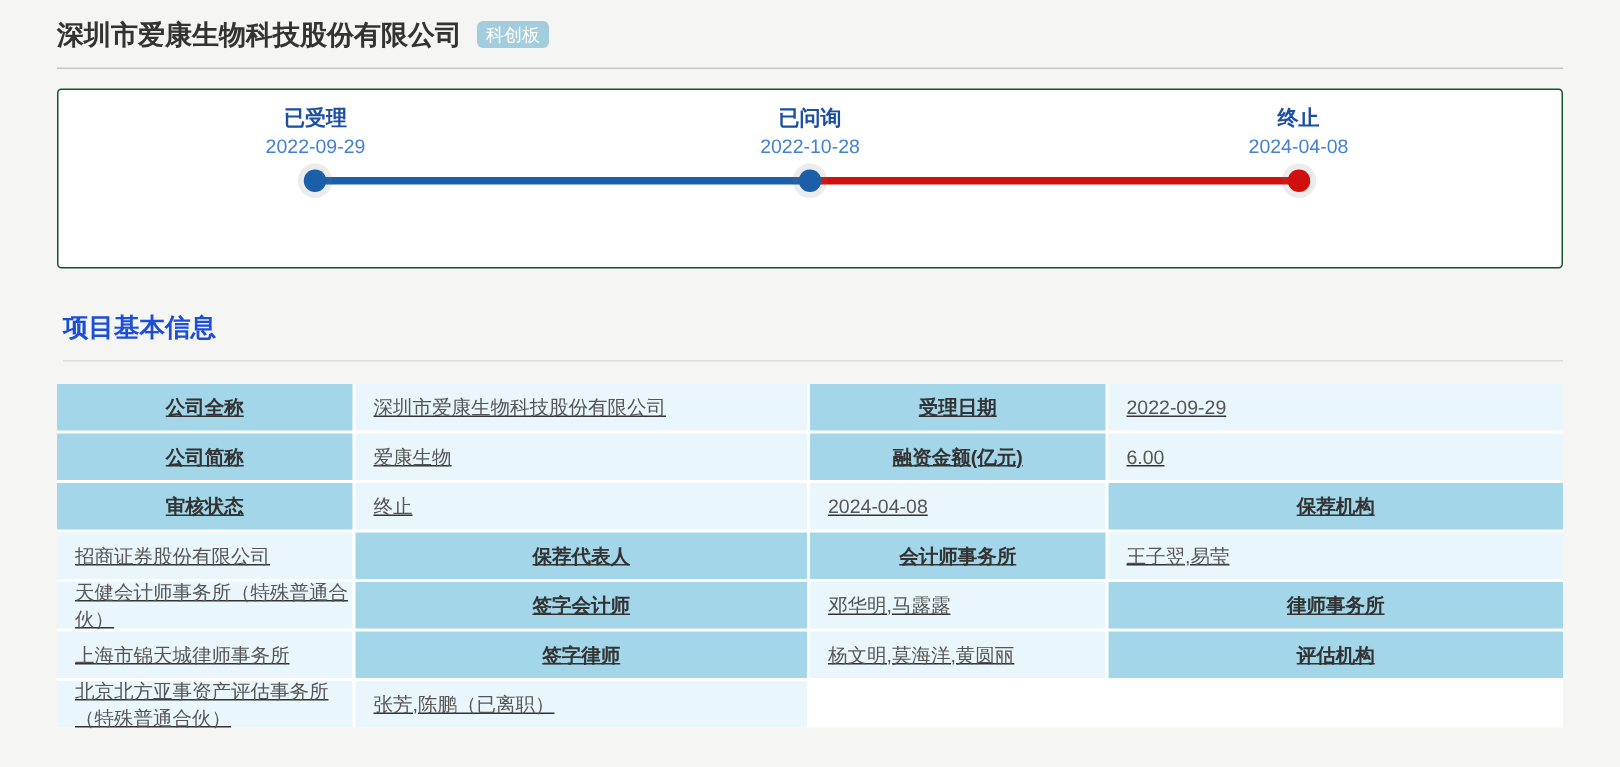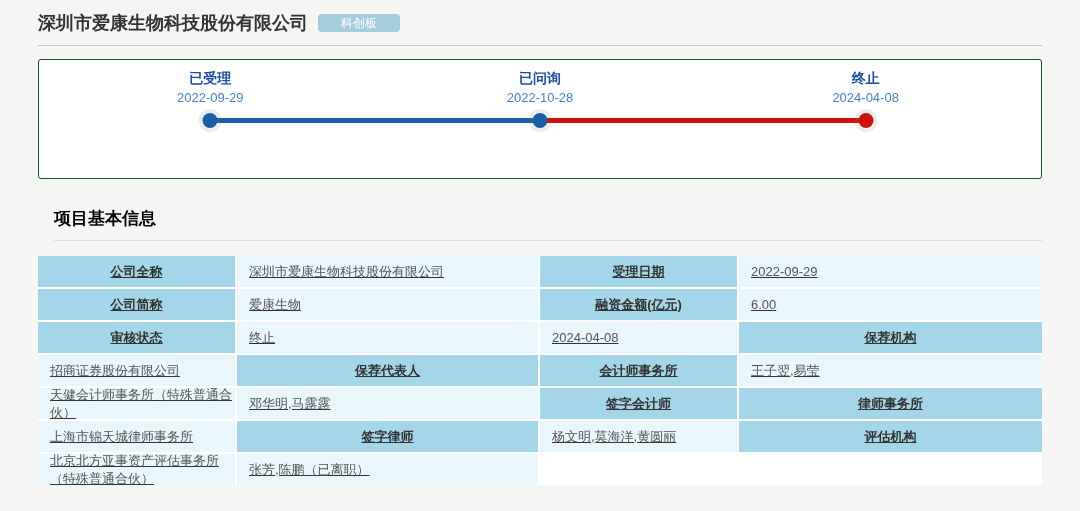--- a/index.html
+++ b/index.html
@@ -18,21 +18,21 @@
     display: flex; align-items: center; gap: 10px;
     padding-top: 12px; padding-bottom: 11px;
     border-bottom: 1px solid #c6c6c6;
   }
   .company-title {
     font-size: 18px; font-weight: bold; color: #333; margin: 0; line-height: 22px;
   }
   .board-badge {
     background: #a3cddc; color: #ffffff;
     font-size: 12px; line-height: 14px;
-    padding: 2px 23px; border-radius: 4px;
+    padding: 2px 6px; border-radius: 4px;
   }
 
   
   .timeline-panel {
     position: relative;
     margin-top: 13px;
     height: 120px;
     background: #ffffff;
     border: 1px solid #14532d;
     border-radius: 3px;
@@ -53,22 +53,22 @@
     position: absolute; top: 53px;
     width: 15px; height: 15px; border-radius: 50%;
     transform: translateX(-50%);
     box-shadow: 0 0 0 4px rgba(120,120,120,0.14);
   }
   .tl-dot.blue { background: #1a5fa8; }
   .tl-dot.red  { background: #d0100c; }
 
   
   .section-title {
-    margin: 29px 0 0 16px;
-    font-size: 17px; font-weight: bold; color: #000000;
+    margin: 29px 0 0 4px;
+    font-size: 17px; font-weight: bold; color: #1d4ed8;
     padding-bottom: 11px;
     border-bottom: 1px solid #dcdcdc;
     line-height: 21px;
   }
 
   
   .info-table {
     margin-top: 15px;
     width: 1004px;
     display: grid;
@@ -141,22 +141,22 @@
     <div class="cell cell-value">终止</div>
     <div class="cell cell-value">2024-04-08</div>
 
     <div class="cell cell-label">保荐机构</div>
     <div class="cell cell-value">招商证券股份有限公司</div>
     <div class="cell cell-label">保荐代表人</div>
     <div class="cell cell-label">会计师事务所</div>
 
     <div class="cell cell-value">王子翌,易莹</div>
     <div class="cell cell-value">天健会计师事务所（特殊普通合伙）</div>
+    <div class="cell cell-label">签字会计师</div>
     <div class="cell cell-value">邓华明,马露露</div>
-    <div class="cell cell-label">签字会计师</div>
 
     <div class="cell cell-label">律师事务所</div>
     <div class="cell cell-value">上海市锦天城律师事务所</div>
     <div class="cell cell-label">签字律师</div>
     <div class="cell cell-value">杨文明,莫海洋,黄圆丽</div>
 
     <div class="cell cell-label">评估机构</div>
     <div class="cell cell-value">北京北方亚事资产评估事务所（特殊普通合伙）</div>
     <div class="cell cell-value">张芳,陈鹏（已离职）</div>
   </div>

